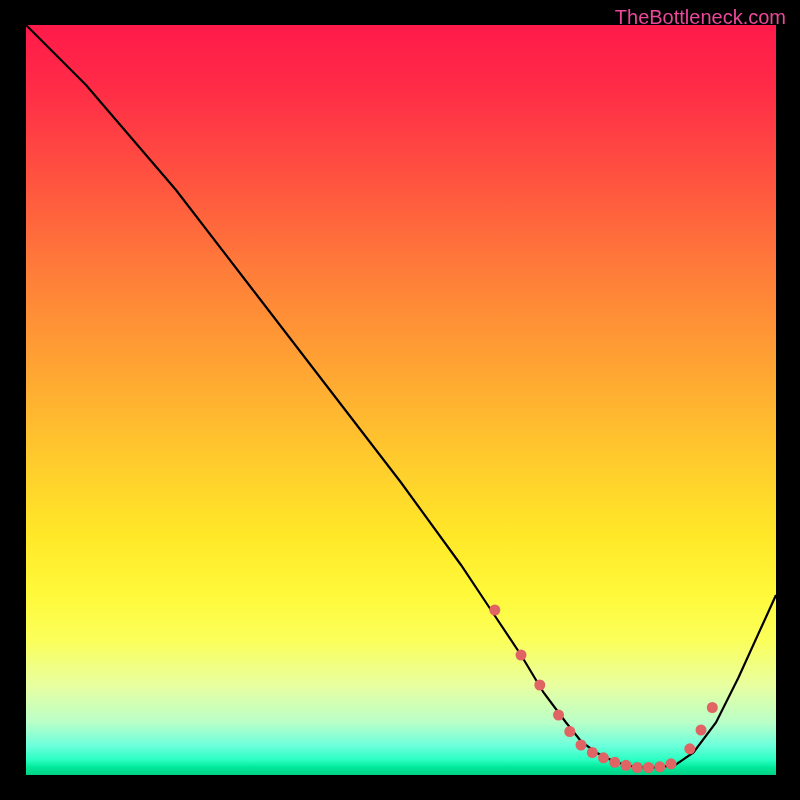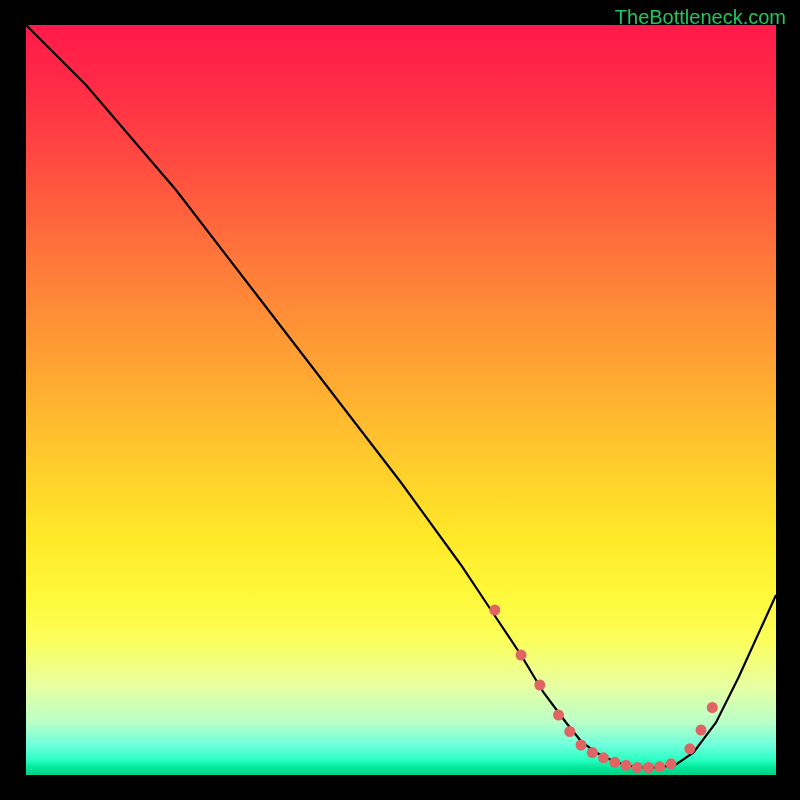--- a/index.html
+++ b/index.html
@@ -7,21 +7,21 @@
     width: 800px;
     height: 800px;
     background: #000;
     position: relative;
     font-family: Arial, sans-serif;
   }
   .watermark {
     position: absolute;
     top: 6px;
     right: 14px;
-    color: #22c55e;
+    color: #ec4899;
     font-size: 20px;
     font-weight: 500;
     z-index: 10;
   }
   .plot-area {
     position: absolute;
     left: 26px;
     top: 25px;
     width: 750px;
     height: 750px;

